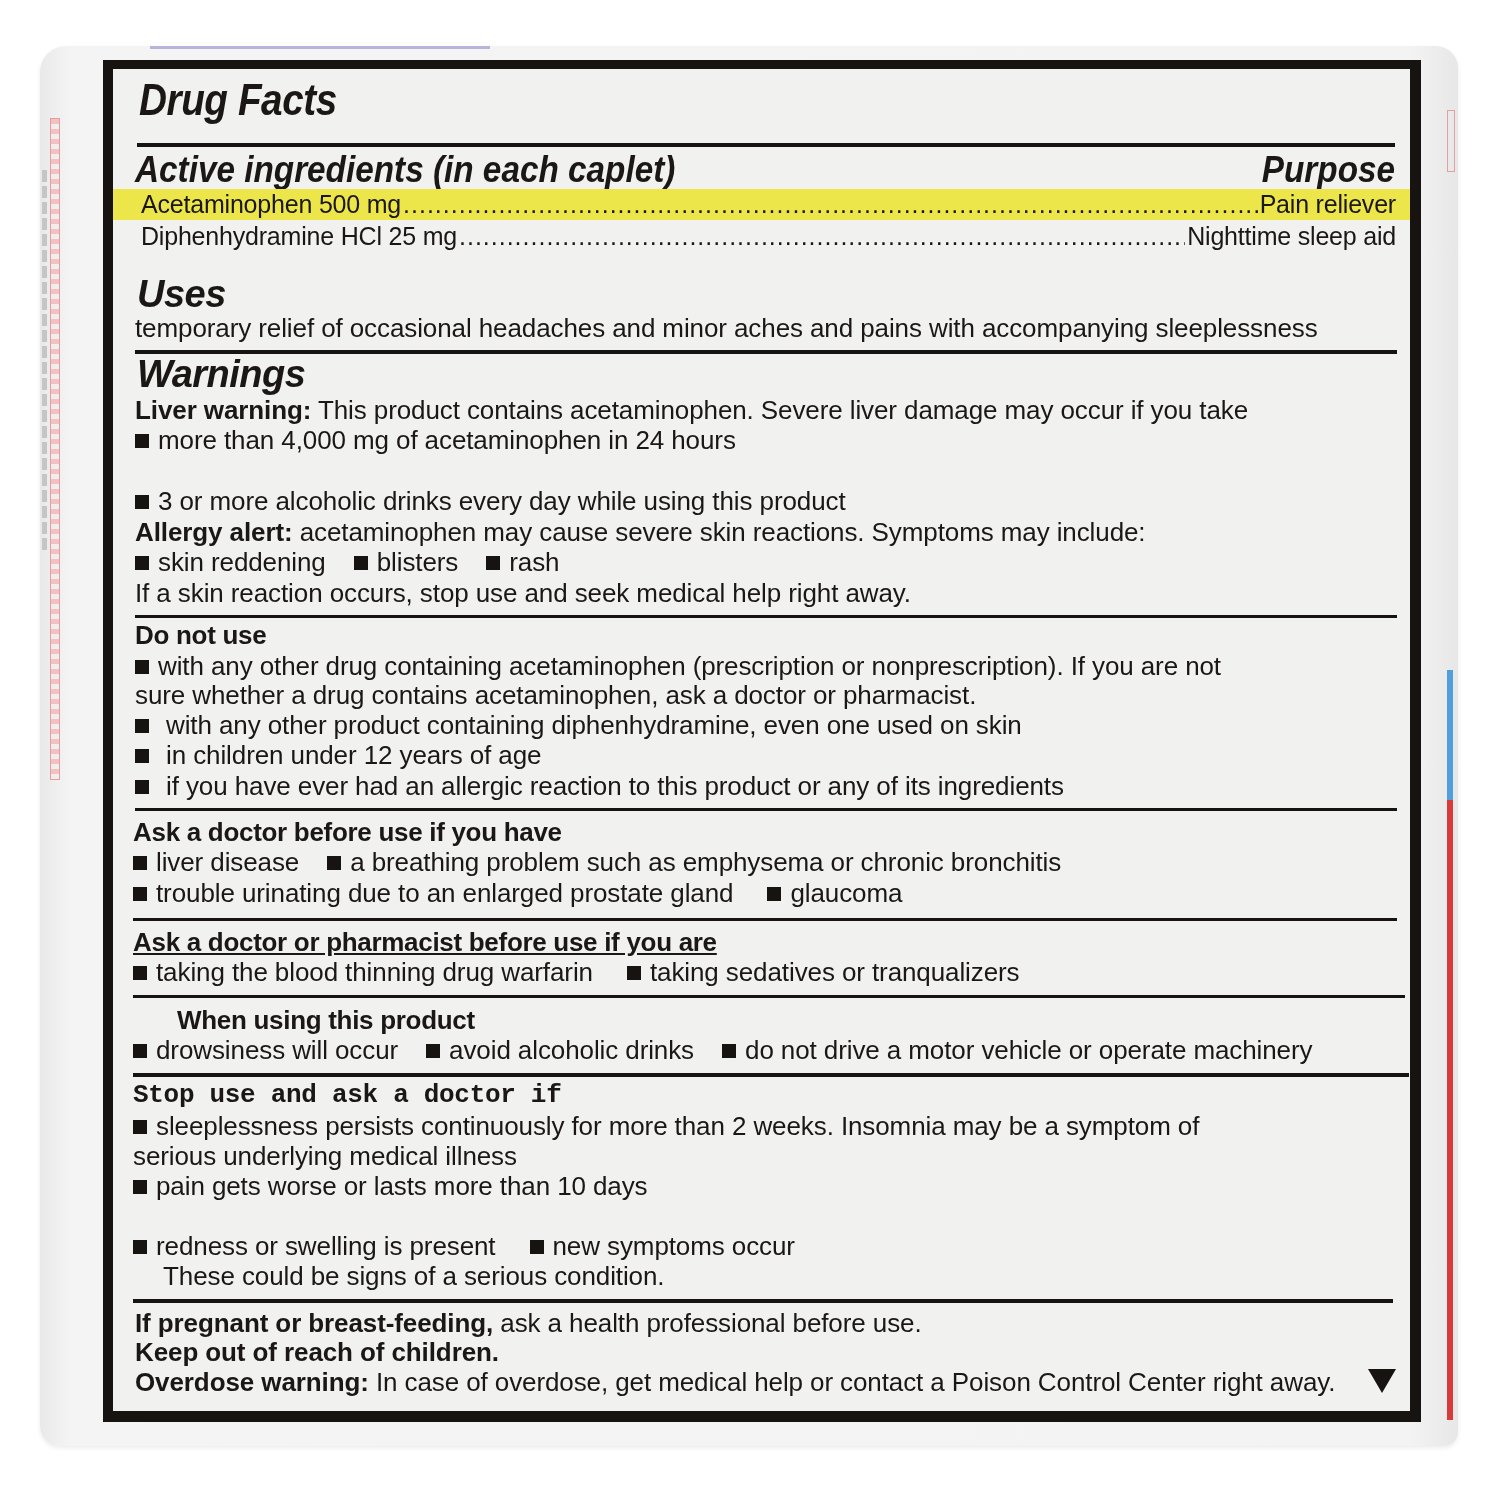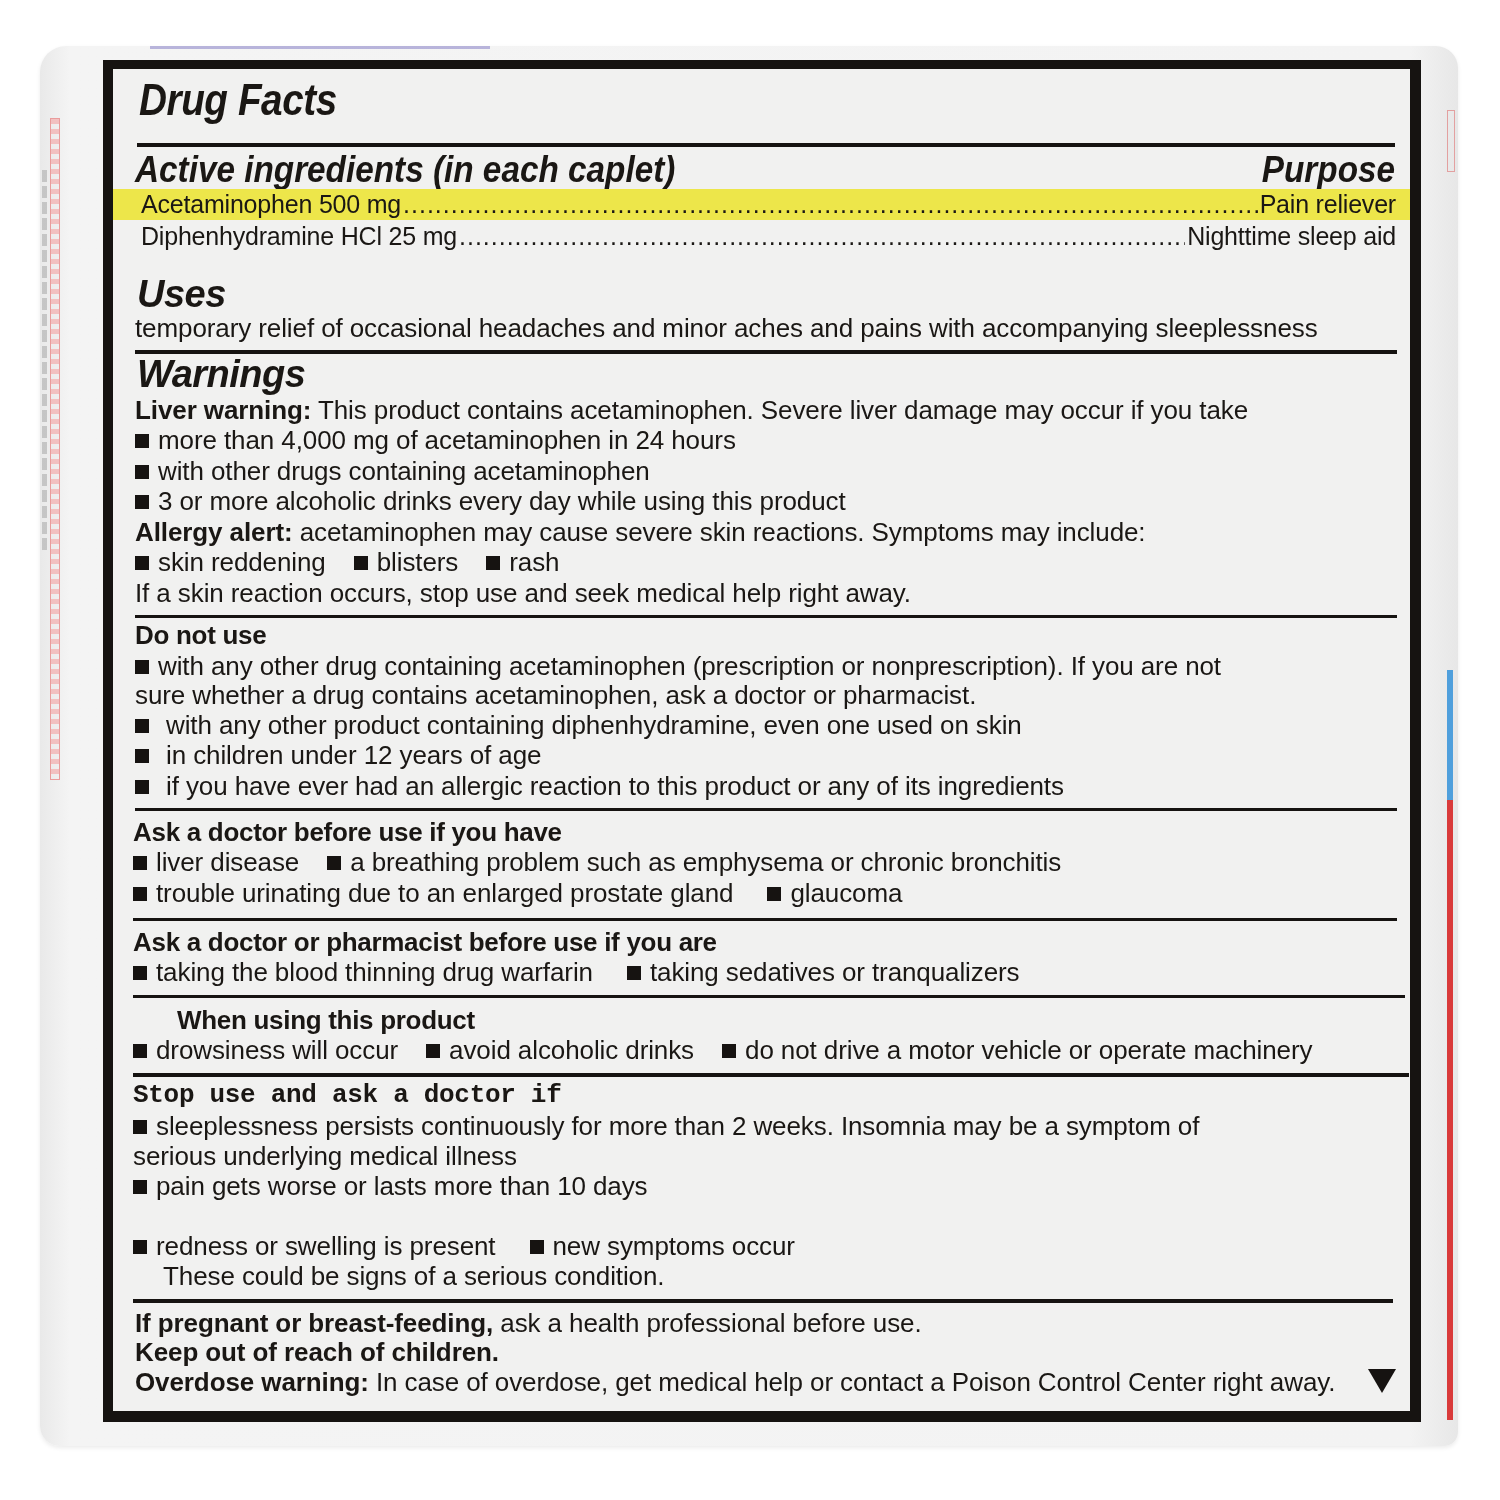--- a/index.html
+++ b/index.html
@@ -228,23 +228,20 @@
     <div class="line" style="left:22px; top:40px;">temporary relief of occasional headaches and minor aches and pains with accompanying sleeplessness</div>
     <div class="rule" style="left:22px; top:77px; width:1262px;"></div>
 
     <div class="sec-heading-big" style="left:24px; top:80px;">Warnings</div>
     <div class="line" style="left:22px; top:122px;">
       <b class="lead">Liver warning:</b><span> This product contains acetaminophen. Severe liver damage may occur if you take</span>
     </div>
     <div class="line" style="left:22px; top:152px;">
       <span class="bullet"></span><span>more than 4,000 mg of acetaminophen in 24 hours</span>
     </div>
-    <div class="line" style="left:22px; top:183px;">
-      <span class="bullet"></span><span>with other drugs containing acetaminophen</span>
-    </div>
     <div class="line" style="left:22px; top:213px;">
       <span class="bullet"></span><span>3 or more alcoholic drinks every day while using this product</span>
     </div>
     <div class="line" style="left:22px; top:244px;">
       <b class="lead">Allergy alert:</b><span> acetaminophen may cause severe skin reactions. Symptoms may include:</span>
     </div>
     <div class="line" style="left:22px; top:274px;">
       <span class="bullet"></span><span>skin reddening</span><span class="gap"></span><span class="bullet"></span><span>blisters</span><span class="gap"></span><span class="bullet"></span><span>rash</span>
     </div>
     <div class="line" style="left:22px; top:305px;">If a skin reaction occurs, stop use and seek medical help right away.</div>
@@ -268,21 +265,21 @@
 
     <div class="sub-heading" style="left:20px; top:544px;">Ask a doctor before use if you have</div>
     <div class="line" style="left:20px; top:574px;">
       <span class="bullet"></span><span>liver disease</span><span class="gap"></span><span class="bullet"></span><span>a breathing problem such as emphysema or chronic bronchitis</span>
     </div>
     <div class="line" style="left:20px; top:605px;">
       <span class="bullet"></span><span>trouble urinating due to an enlarged prostate gland</span><span class="gap" style="width:34px;"></span><span class="bullet"></span><span>glaucoma</span>
     </div>
     <div class="rule rule-thin" style="left:20px; top:645px; width:1264px;"></div>
 
-    <div class="sub-heading" style="left:20px; top:654px;">Ask a doctor or pharmacist before use if you are</div>
+    <div class="sub-heading" style="left:20px; top:654px;text-decoration:underline;">Ask a doctor or pharmacist before use if you are</div>
     <div class="line" style="left:20px; top:684px;">
       <span class="bullet"></span><span>taking the blood thinning drug warfarin</span><span class="gap" style="width:34px;"></span><span class="bullet"></span><span>taking sedatives or tranqualizers</span>
     </div>
     <div class="rule rule-thin" style="left:20px; top:722px; width:1272px;"></div>
 
     <div class="sub-heading" style="left:20px; top:732px;margin-left:44px;">When using this product</div>
     <div class="line" style="left:20px; top:762px;">
       <span class="bullet"></span><span>drowsiness will occur</span><span class="gap" style="width:28px;"></span><span class="bullet"></span><span>avoid alcoholic drinks</span><span class="gap" style="width:28px;"></span><span class="bullet"></span><span>do not drive a motor vehicle or operate machinery</span>
     </div>
     <div class="rule" style="left:20px; top:800px; width:1276px;"></div>

